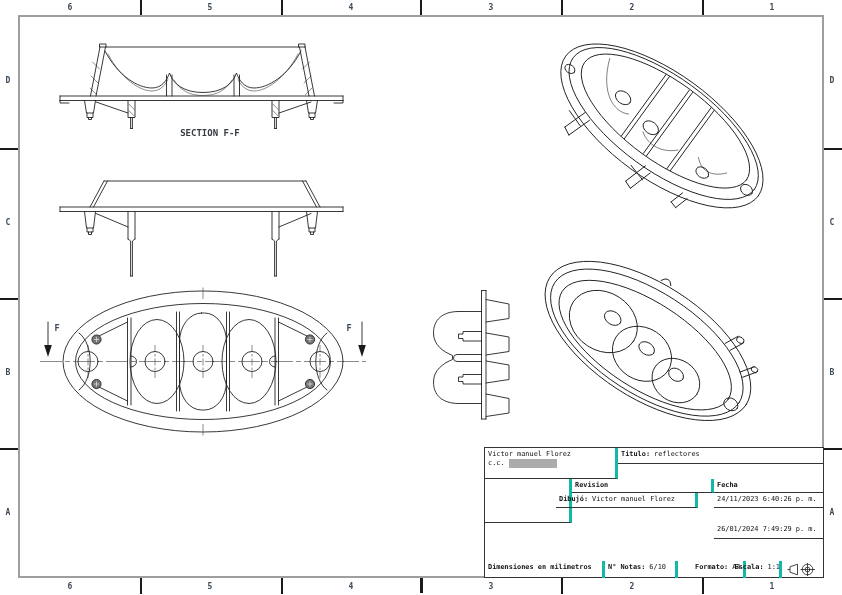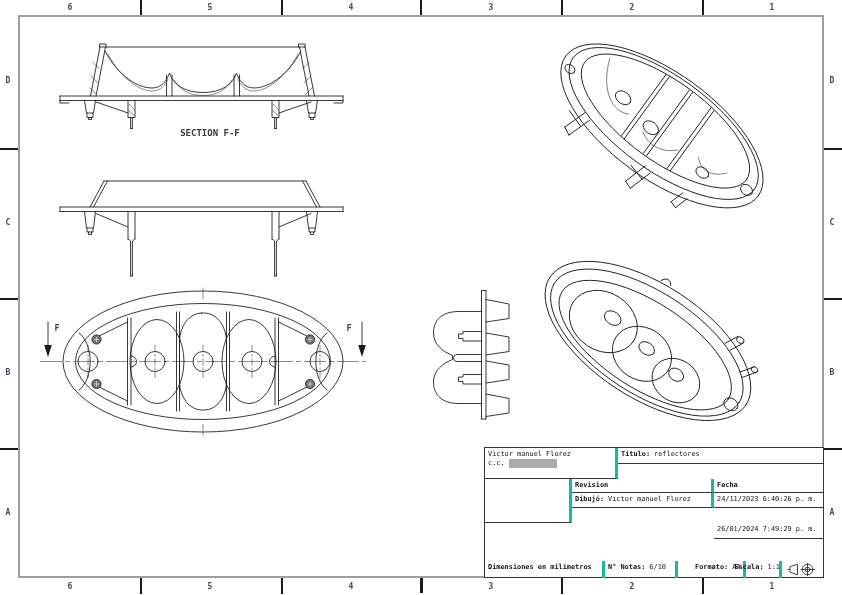--- a/index.html
+++ b/index.html
@@ -225,21 +225,21 @@
     <div class="tbc bb" style="left:133px;top:0;width:206px;height:15.5px">
       <span class="lbl">Titulo:</span><span class="val">reflectores</span>
     </div>
     <div class="tbc br bb" style="left:0;top:31px;width:87px;height:44px"></div>
     <div class="tbc br bb" style="left:87px;top:31px;width:142px;height:13.5px">
       <span class="lbl">Revision</span>
     </div>
     <div class="tbc bb" style="left:229px;top:31px;width:110px;height:13.5px">
       <span class="lbl">Fecha</span>
     </div>
-    <div class="tbc br bb" style="left:87px;top:44.5px;width:142px;height:15px">
+    <div class="tbc br bb" style="left:71px;top:44.5px;width:142px;height:15px">
       <span class="lbl">Dibujó:</span><span class="val">Victor manuel Florez</span>
     </div>
     <div class="tbc bb" style="left:229px;top:44.5px;width:110px;height:15px">
       <span>24/11/2023 6:40:26 p. m.</span>
     </div>
     <div class="tbc bb" style="left:229px;top:75px;width:110px;height:15.5px">
       <span>26/01/2024 7:49:29 p. m.</span>
     </div>
     <div class="tbc br" style="left:0;top:113px;width:120px;height:17px">
       <span class="lbl">Dimensiones en milimetros</span>

